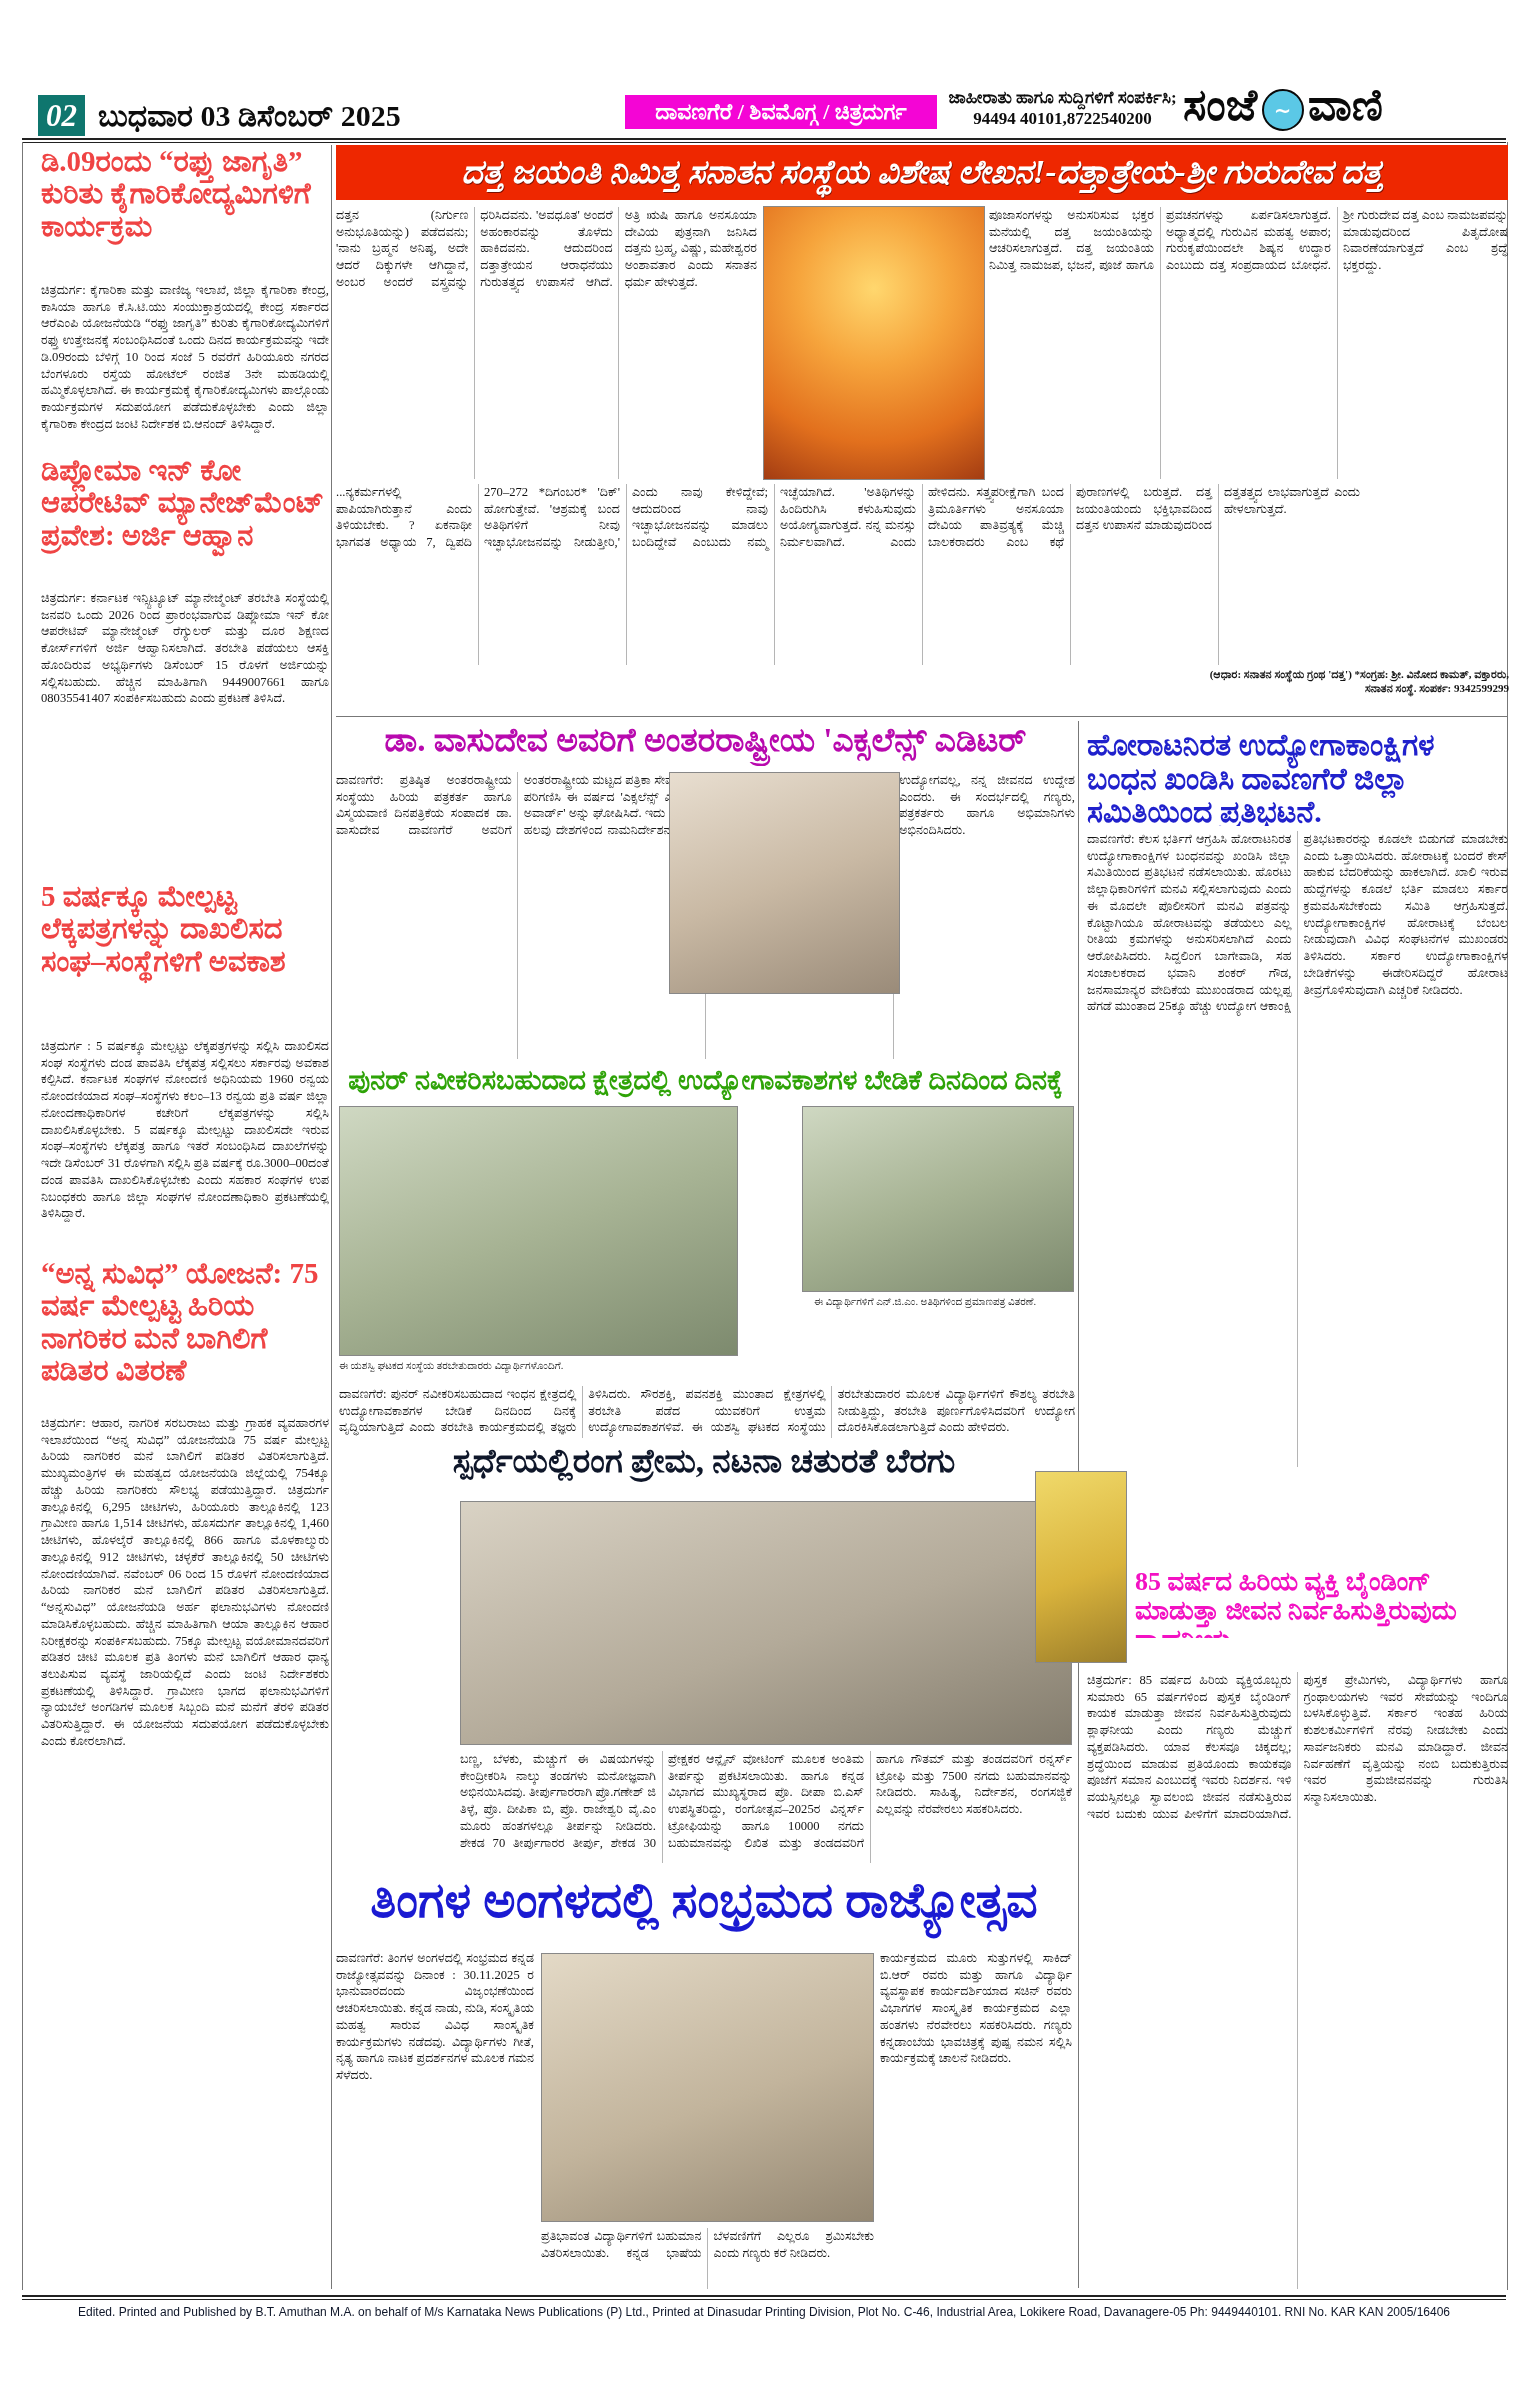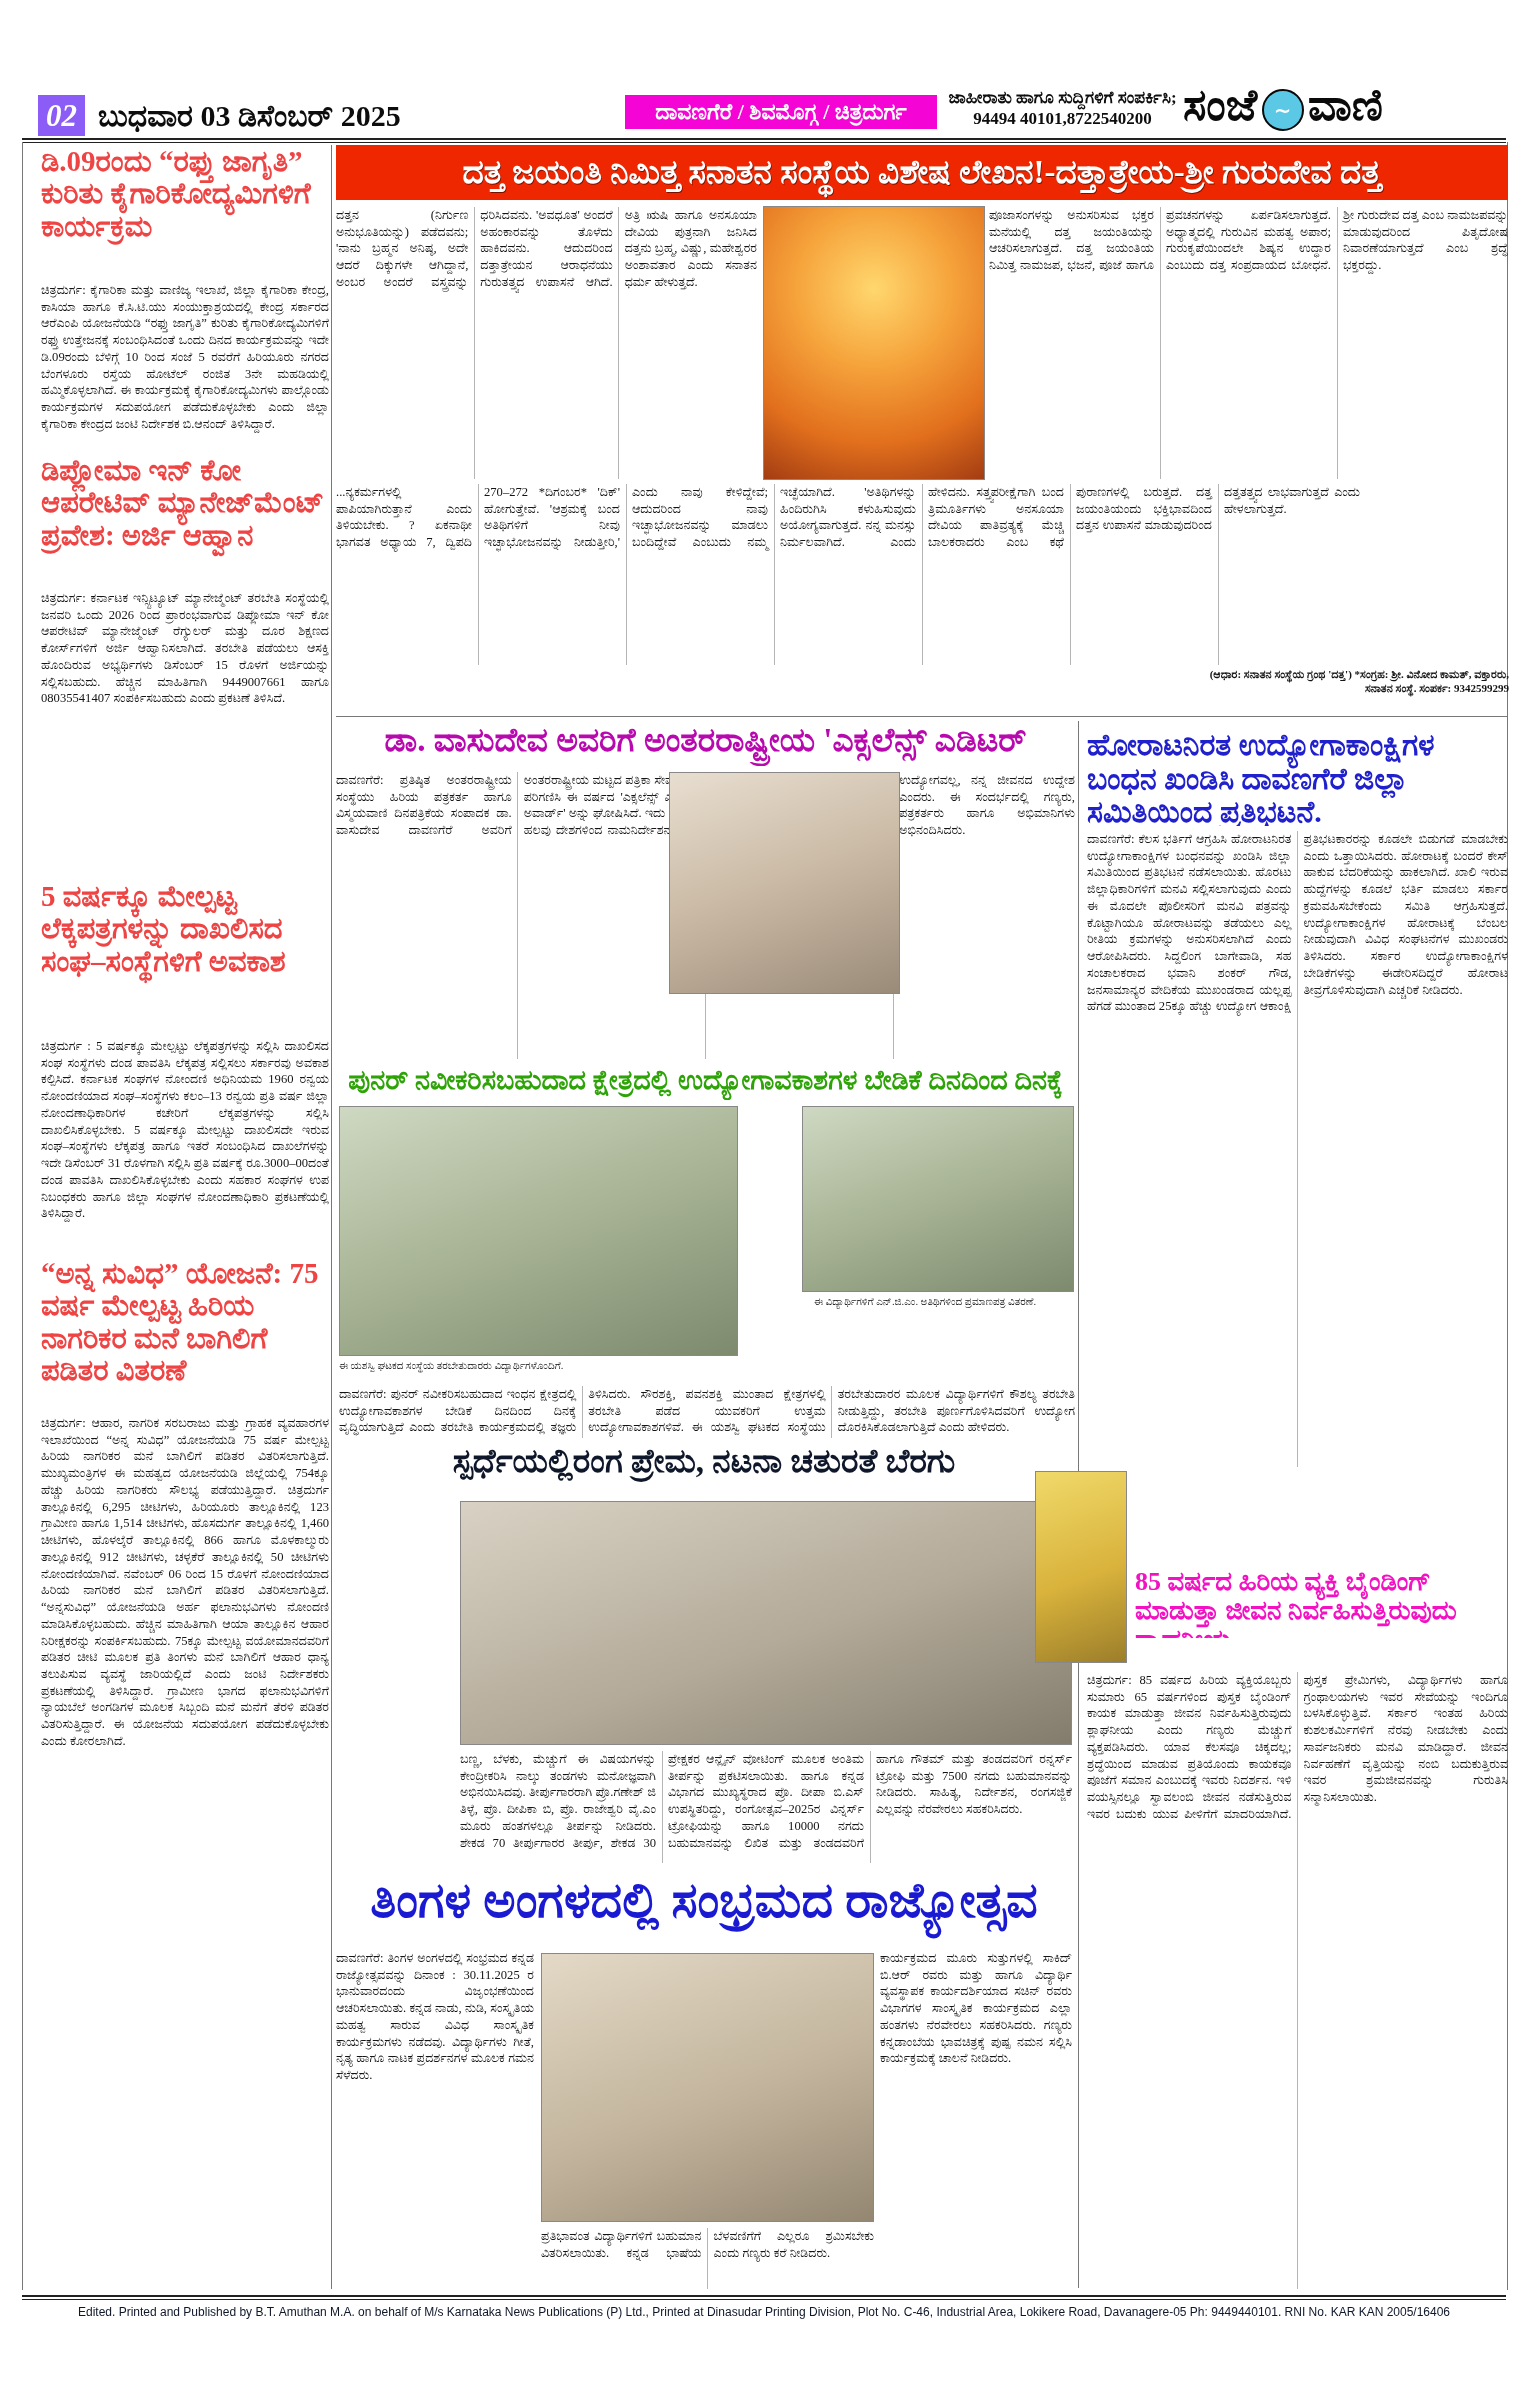--- a/index.html
+++ b/index.html
@@ -32,21 +32,21 @@
          border:0.7px solid #888;box-sizing:border-box;}
   .photo-deity{background:
       radial-gradient(circle at 50% 30%,#ffd76e 0%,#f6a43c 35%,#e2701d 70%,#a33c12 100%);}
   .photo-indoor{background:linear-gradient(160deg,#e8ded0 0%,#c9b9a4 50%,#9a8b79 100%);}
   .photo-group{background:linear-gradient(160deg,#cfd8c2 0%,#a7b394 50%,#7d8a6e 100%);}
   .photo-stage{background:linear-gradient(160deg,#d9d2c4 0%,#b3aa99 55%,#837c6d 100%);}
   .photo-event{background:linear-gradient(160deg,#e3d9c6 0%,#c2b49c 55%,#948772 100%);}
   .photo-portrait{background:linear-gradient(160deg,#f0d96a 0%,#d9b33c 55%,#9c7e2a 100%);}
 
   
-  .pageno{background:#8b5cf6;color:#fff;font-weight:bold;font-style:italic;font-size:31px;
+  .pageno{background:#0f766e;color:#fff;font-weight:bold;font-style:italic;font-size:31px;
           display:flex;align-items:center;justify-content:center;}
   .dateline{font-weight:bold;font-size:30px;color:#0d0d0d;}
   .regionbox{background:#f405d5;color:#fff;font-weight:bold;font-size:22px;
              display:flex;align-items:center;justify-content:center;}
   .contact{font-weight:bold;font-size:17px;line-height:1.25;color:#0d0d0d;text-align:center;}
   .masthead{font-weight:bold;font-size:44px;color:#0a0a0a;display:flex;align-items:flex-end;gap:4.4px;
             font-family:"DejaVu Serif",serif;}
   .masthead .bird{width:38px;height:38px;border-radius:50%;background:#5bc8e6;border:2.2px solid #0a0a0a;
                   display:flex;align-items:center;justify-content:center;color:#fff;font-size:21px;}
   .footer-text{font-size:12px;color:#0f172a;text-align:center;font-family:"Liberation Sans",sans-serif;}
@@ -87,21 +87,21 @@
 
   <div class="abs hl hl-left" style="left:41px;top:454px;width:288px;height:132px;overflow:hidden;">ಡಿಪ್ಲೋಮಾ ಇನ್ ಕೋ ಆಪರೇಟಿವ್ ಮ್ಯಾನೇಜ್‌ಮೆಂಟ್ ಪ್ರವೇಶ: ಅರ್ಜಿ ಆಹ್ವಾನ</div>
   <div class="abs bt" style="left:41px;top:590px;width:288px;height:275px;">ಚಿತ್ರದುರ್ಗ: ಕರ್ನಾಟಕ ಇನ್ಸ್ಟಿಟ್ಯೂಟ್ ಮ್ಯಾನೇಜ್ಮೆಂಟ್ ತರಬೇತಿ ಸಂಸ್ಥೆಯಲ್ಲಿ ಜನವರಿ ಒಂದು 2026 ರಿಂದ ಪ್ರಾರಂಭವಾಗುವ ಡಿಪ್ಲೋಮಾ ಇನ್ ಕೋ ಆಪರೇಟಿವ್ ಮ್ಯಾನೇಜ್ಮೆಂಟ್ ರೆಗ್ಯುಲರ್ ಮತ್ತು ದೂರ ಶಿಕ್ಷಣದ ಕೋರ್ಸ್‌ಗಳಿಗೆ ಅರ್ಜಿ ಆಹ್ವಾನಿಸಲಾಗಿದೆ. ತರಬೇತಿ ಪಡೆಯಲು ಆಸಕ್ತಿ ಹೊಂದಿರುವ ಅಭ್ಯರ್ಥಿಗಳು ಡಿಸೆಂಬರ್ 15 ರೊಳಗೆ ಅರ್ಜಿಯನ್ನು ಸಲ್ಲಿಸಬಹುದು. ಹೆಚ್ಚಿನ ಮಾಹಿತಿಗಾಗಿ 9449007661 ಹಾಗೂ 08035541407 ಸಂಪರ್ಕಿಸಬಹುದು ಎಂದು ಪ್ರಕಟಣೆ ತಿಳಿಸಿದೆ.</div>
 
   <div class="abs hl hl-left" style="left:41px;top:880px;width:288px;height:154px;overflow:hidden;">5 ವರ್ಷಕ್ಕೂ ಮೇಲ್ಪಟ್ಟ ಲೆಕ್ಕಪತ್ರಗಳನ್ನು ದಾಖಲಿಸದ ಸಂಘ–ಸಂಸ್ಥೆಗಳಿಗೆ ಅವಕಾಶ</div>
   <div class="abs bt" style="left:41px;top:1038px;width:288px;height:213px;">ಚಿತ್ರದುರ್ಗ : 5 ವರ್ಷಕ್ಕೂ ಮೇಲ್ಪಟ್ಟು ಲೆಕ್ಕಪತ್ರಗಳನ್ನು ಸಲ್ಲಿಸಿ ದಾಖಲಿಸದ ಸಂಘ ಸಂಸ್ಥೆಗಳು ದಂಡ ಪಾವತಿಸಿ ಲೆಕ್ಕಪತ್ರ ಸಲ್ಲಿಸಲು ಸರ್ಕಾರವು ಅವಕಾಶ ಕಲ್ಪಿಸಿದೆ. ಕರ್ನಾಟಕ ಸಂಘಗಳ ನೋಂದಣಿ ಅಧಿನಿಯಮ 1960 ರನ್ವಯ ನೋಂದಣಿಯಾದ ಸಂಘ–ಸಂಸ್ಥೆಗಳು ಕಲಂ–13 ರನ್ವಯ ಪ್ರತಿ ವರ್ಷ ಜಿಲ್ಲಾ ನೋಂದಣಾಧಿಕಾರಿಗಳ ಕಚೇರಿಗೆ ಲೆಕ್ಕಪತ್ರಗಳನ್ನು ಸಲ್ಲಿಸಿ ದಾಖಲಿಸಿಕೊಳ್ಳಬೇಕು. 5 ವರ್ಷಕ್ಕೂ ಮೇಲ್ಪಟ್ಟು ದಾಖಲಿಸದೇ ಇರುವ ಸಂಘ–ಸಂಸ್ಥೆಗಳು ಲೆಕ್ಕಪತ್ರ ಹಾಗೂ ಇತರೆ ಸಂಬಂಧಿಸಿದ ದಾಖಲೆಗಳನ್ನು ಇದೇ ಡಿಸೆಂಬರ್ 31 ರೊಳಗಾಗಿ ಸಲ್ಲಿಸಿ ಪ್ರತಿ ವರ್ಷಕ್ಕೆ ರೂ.3000–00ದಂತೆ ದಂಡ ಪಾವತಿಸಿ ದಾಖಲಿಸಿಕೊಳ್ಳಬೇಕು ಎಂದು ಸಹಕಾರ ಸಂಘಗಳ ಉಪ ನಿಬಂಧಕರು ಹಾಗೂ ಜಿಲ್ಲಾ ಸಂಘಗಳ ನೋಂದಣಾಧಿಕಾರಿ ಪ್ರಕಟಣೆಯಲ್ಲಿ ತಿಳಿಸಿದ್ದಾರೆ.</div>
 
   <div class="abs hl hl-left" style="left:41px;top:1257px;width:288px;height:154px;overflow:hidden;">“ಅನ್ನ ಸುವಿಧ” ಯೋಜನೆ: 75 ವರ್ಷ ಮೇಲ್ಪಟ್ಟ ಹಿರಿಯ ನಾಗರಿಕರ ಮನೆ ಬಾಗಿಲಿಗೆ ಪಡಿತರ ವಿತರಣೆ</div>
   <div class="abs bt" style="left:41px;top:1415px;width:288px;height:871px;">ಚಿತ್ರದುರ್ಗ: ಆಹಾರ, ನಾಗರಿಕ ಸರಬರಾಜು ಮತ್ತು ಗ್ರಾಹಕ ವ್ಯವಹಾರಗಳ ಇಲಾಖೆಯಿಂದ “ಅನ್ನ ಸುವಿಧ” ಯೋಜನೆಯಡಿ 75 ವರ್ಷ ಮೇಲ್ಪಟ್ಟ ಹಿರಿಯ ನಾಗರಿಕರ ಮನೆ ಬಾಗಿಲಿಗೆ ಪಡಿತರ ವಿತರಿಸಲಾಗುತ್ತಿದೆ. ಮುಖ್ಯಮಂತ್ರಿಗಳ ಈ ಮಹತ್ವದ ಯೋಜನೆಯಡಿ ಜಿಲ್ಲೆಯಲ್ಲಿ 754ಕ್ಕೂ ಹೆಚ್ಚು ಹಿರಿಯ ನಾಗರಿಕರು ಸೌಲಭ್ಯ ಪಡೆಯುತ್ತಿದ್ದಾರೆ. ಚಿತ್ರದುರ್ಗ ತಾಲ್ಲೂಕಿನಲ್ಲಿ 6,295 ಚೀಟಿಗಳು, ಹಿರಿಯೂರು ತಾಲ್ಲೂಕಿನಲ್ಲಿ 123 ಗ್ರಾಮೀಣ ಹಾಗೂ 1,514 ಚೀಟಿಗಳು, ಹೊಸದುರ್ಗ ತಾಲ್ಲೂಕಿನಲ್ಲಿ 1,460 ಚೀಟಿಗಳು, ಹೊಳಲ್ಕೆರೆ ತಾಲ್ಲೂಕಿನಲ್ಲಿ 866 ಹಾಗೂ ಮೊಳಕಾಲ್ಮುರು ತಾಲ್ಲೂಕಿನಲ್ಲಿ 912 ಚೀಟಿಗಳು, ಚಳ್ಳಕೆರೆ ತಾಲ್ಲೂಕಿನಲ್ಲಿ 50 ಚೀಟಿಗಳು ನೋಂದಣಿಯಾಗಿವೆ. ನವೆಂಬರ್ 06 ರಿಂದ 15 ರೊಳಗೆ ನೋಂದಣಿಯಾದ ಹಿರಿಯ ನಾಗರಿಕರ ಮನೆ ಬಾಗಿಲಿಗೆ ಪಡಿತರ ವಿತರಿಸಲಾಗುತ್ತಿದೆ. “ಅನ್ನಸುವಿಧ” ಯೋಜನೆಯಡಿ ಅರ್ಹ ಫಲಾನುಭವಿಗಳು ನೋಂದಣಿ ಮಾಡಿಸಿಕೊಳ್ಳಬಹುದು. ಹೆಚ್ಚಿನ ಮಾಹಿತಿಗಾಗಿ ಆಯಾ ತಾಲ್ಲೂಕಿನ ಆಹಾರ ನಿರೀಕ್ಷಕರನ್ನು ಸಂಪರ್ಕಿಸಬಹುದು. 75ಕ್ಕೂ ಮೇಲ್ಪಟ್ಟ ವಯೋಮಾನದವರಿಗೆ ಪಡಿತರ ಚೀಟಿ ಮೂಲಕ ಪ್ರತಿ ತಿಂಗಳು ಮನೆ ಬಾಗಿಲಿಗೆ ಆಹಾರ ಧಾನ್ಯ ತಲುಪಿಸುವ ವ್ಯವಸ್ಥೆ ಜಾರಿಯಲ್ಲಿದೆ ಎಂದು ಜಂಟಿ ನಿರ್ದೇಶಕರು ಪ್ರಕಟಣೆಯಲ್ಲಿ ತಿಳಿಸಿದ್ದಾರೆ. ಗ್ರಾಮೀಣ ಭಾಗದ ಫಲಾನುಭವಿಗಳಿಗೆ ನ್ಯಾಯಬೆಲೆ ಅಂಗಡಿಗಳ ಮೂಲಕ ಸಿಬ್ಬಂದಿ ಮನೆ ಮನೆಗೆ ತೆರಳಿ ಪಡಿತರ ವಿತರಿಸುತ್ತಿದ್ದಾರೆ. ಈ ಯೋಜನೆಯ ಸದುಪಯೋಗ ಪಡೆದುಕೊಳ್ಳಬೇಕು ಎಂದು ಕೋರಲಾಗಿದೆ.</div>
 
-  <div class="abs banner" style="left:336px;top:145px;width:1172px;height:55px;">ದತ್ತ ಜಯಂತಿ ನಿಮಿತ್ತ ಸನಾತನ ಸಂಸ್ಥೆಯ ವಿಶೇಷ ಲೇಖನ!-ದತ್ತಾತ್ರೇಯ-ಶ್ರೀ ಗುರುದೇವ ದತ್ತ</div>
+  <div class="abs banner" style="left:336px;top:145px;width:1172px;height:55px;font-style:italic;">ದತ್ತ ಜಯಂತಿ ನಿಮಿತ್ತ ಸನಾತನ ಸಂಸ್ಥೆಯ ವಿಶೇಷ ಲೇಖನ!-ದತ್ತಾತ್ರೇಯ-ಶ್ರೀ ಗುರುದೇವ ದತ್ತ</div>
 
   <div class="abs bt" style="left:336px;top:207px;width:421px;height:272px;column-count:3;">ದತ್ತನ (ನಿರ್ಗುಣ ಅನುಭೂತಿಯನ್ನು) ಪಡೆದವನು; 'ನಾನು ಬ್ರಹ್ಮನ ಅನಿಷ್ಠ, ಅದೇ ಆದರೆ ದಿಕ್ಕುಗಳೇ ಆಗಿದ್ದಾನೆ, ಅಂಬರ ಅಂದರೆ ವಸ್ತ್ರವನ್ನು ಧರಿಸಿದವನು. 'ಅವಧೂತ' ಅಂದರೆ ಅಹಂಕಾರವನ್ನು ತೊಳೆದು ಹಾಕಿದವನು. ಆದುದರಿಂದ ದತ್ತಾತ್ರೇಯನ ಆರಾಧನೆಯು ಗುರುತತ್ತ್ವದ ಉಪಾಸನೆ ಆಗಿದೆ. ಅತ್ರಿ ಋಷಿ ಹಾಗೂ ಅನಸೂಯಾ ದೇವಿಯ ಪುತ್ರನಾಗಿ ಜನಿಸಿದ ದತ್ತನು ಬ್ರಹ್ಮ, ವಿಷ್ಣು, ಮಹೇಶ್ವರರ ಅಂಶಾವತಾರ ಎಂದು ಸನಾತನ ಧರ್ಮ ಹೇಳುತ್ತದೆ.</div>
 
   <div class="abs photo photo-deity" style="left:763px;top:206px;width:222px;height:274px;"></div>
 
   <div class="abs bt" style="left:989px;top:207px;width:519px;height:272px;column-count:3;">ಪೂಜಾಸಂಗಳನ್ನು ಅನುಸರಿಸುವ ಭಕ್ತರ ಮನೆಯಲ್ಲಿ ದತ್ತ ಜಯಂತಿಯನ್ನು ಆಚರಿಸಲಾಗುತ್ತದೆ. ದತ್ತ ಜಯಂತಿಯ ನಿಮಿತ್ತ ನಾಮಜಪ, ಭಜನೆ, ಪೂಜೆ ಹಾಗೂ ಪ್ರವಚನಗಳನ್ನು ಏರ್ಪಡಿಸಲಾಗುತ್ತದೆ. ಅಧ್ಯಾತ್ಮದಲ್ಲಿ ಗುರುವಿನ ಮಹತ್ವ ಅಪಾರ; ಗುರುಕೃಪೆಯಿಂದಲೇ ಶಿಷ್ಯನ ಉದ್ಧಾರ ಎಂಬುದು ದತ್ತ ಸಂಪ್ರದಾಯದ ಬೋಧನೆ. ಶ್ರೀ ಗುರುದೇವ ದತ್ತ ಎಂಬ ನಾಮಜಪವನ್ನು ಮಾಡುವುದರಿಂದ ಪಿತೃದೋಷ ನಿವಾರಣೆಯಾಗುತ್ತದೆ ಎಂಬ ಶ್ರದ್ಧೆ ಭಕ್ತರದ್ದು.</div>
 
   <div class="abs bt" style="left:336px;top:484px;width:1172px;height:181px;column-count:8;">...ನ್ಯಕರ್ಮಗಳಲ್ಲಿ ಪಾಪಿಯಾಗಿರುತ್ತಾನೆ ಎಂದು ತಿಳಿಯಬೇಕು. ? ಏಕನಾಥೀ ಭಾಗವತ ಅಧ್ಯಾಯ 7, ದ್ವಿಪದಿ 270–272 *ದಿಗಂಬರ* 'ದಿಕ್' ಹೋಗುತ್ತೇವೆ. 'ಆಶ್ರಮಕ್ಕೆ ಬಂದ ಅತಿಥಿಗಳಿಗೆ ನೀವು ಇಚ್ಛಾಭೋಜನವನ್ನು ನೀಡುತ್ತೀರಿ,' ಎಂದು ನಾವು ಕೇಳಿದ್ದೇವೆ; ಆದುದರಿಂದ ನಾವು ಇಚ್ಛಾಭೋಜನವನ್ನು ಮಾಡಲು ಬಂದಿದ್ದೇವೆ ಎಂಬುದು ನಮ್ಮ ಇಚ್ಛೆಯಾಗಿದೆ. 'ಅತಿಥಿಗಳನ್ನು ಹಿಂದಿರುಗಿಸಿ ಕಳುಹಿಸುವುದು ಅಯೋಗ್ಯವಾಗುತ್ತದೆ. ನನ್ನ ಮನಸ್ಸು ನಿರ್ಮಲವಾಗಿದೆ. ಎಂದು ಹೇಳಿದನು. ಸತ್ತ್ವಪರೀಕ್ಷೆಗಾಗಿ ಬಂದ ತ್ರಿಮೂರ್ತಿಗಳು ಅನಸೂಯಾ ದೇವಿಯ ಪಾತಿವ್ರತ್ಯಕ್ಕೆ ಮೆಚ್ಚಿ ಬಾಲಕರಾದರು ಎಂಬ ಕಥೆ ಪುರಾಣಗಳಲ್ಲಿ ಬರುತ್ತದೆ. ದತ್ತ ಜಯಂತಿಯಂದು ಭಕ್ತಿಭಾವದಿಂದ ದತ್ತನ ಉಪಾಸನೆ ಮಾಡುವುದರಿಂದ ದತ್ತತತ್ತ್ವದ ಲಾಭವಾಗುತ್ತದೆ ಎಂದು ಹೇಳಲಾಗುತ್ತದೆ.</div>
 
   <div class="abs credit" style="left:1198px;top:667px;width:311px;height:44px;overflow:hidden;">(ಆಧಾರ: ಸನಾತನ ಸಂಸ್ಥೆಯ ಗ್ರಂಥ 'ದತ್ತ') *ಸಂಗ್ರಹ: ಶ್ರೀ. ವಿನೋದ ಕಾಮತ್, ವಕ್ತಾರರು, ಸನಾತನ ಸಂಸ್ಥೆ. ಸಂಪರ್ಕ: 9342599299</div>

